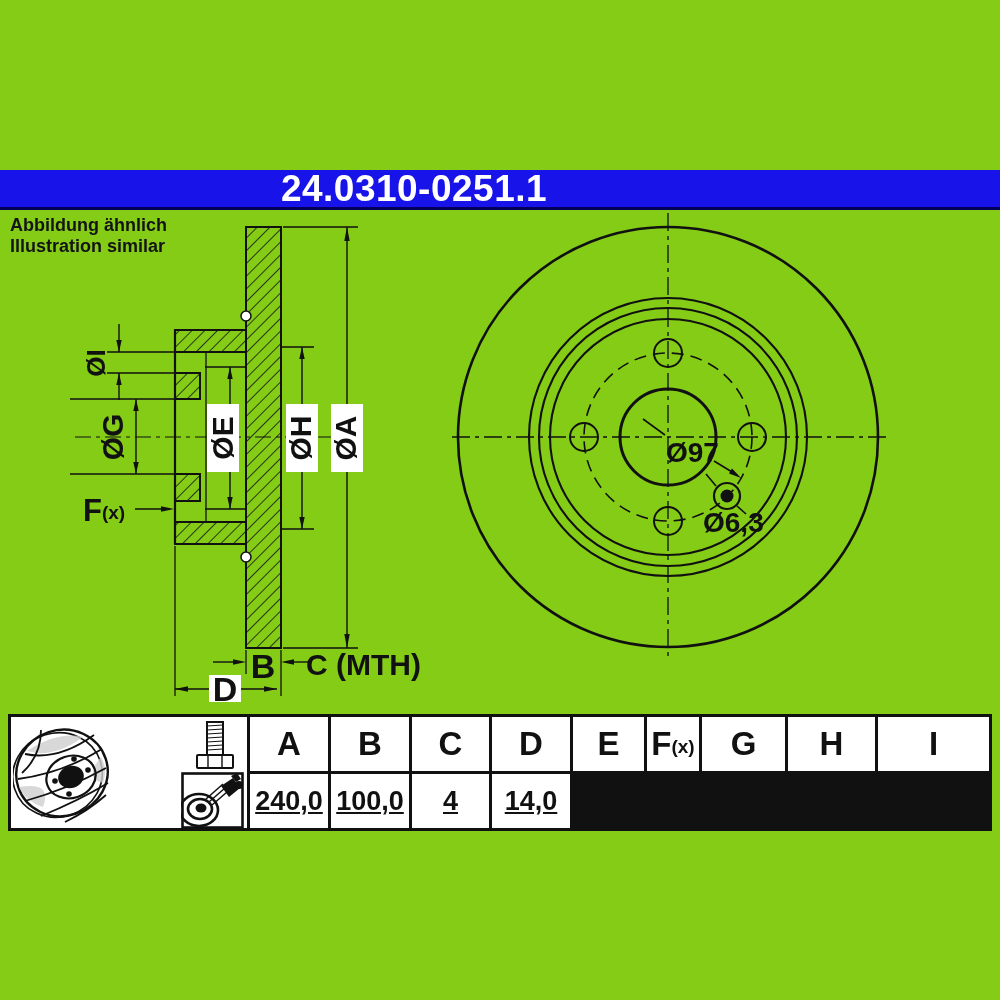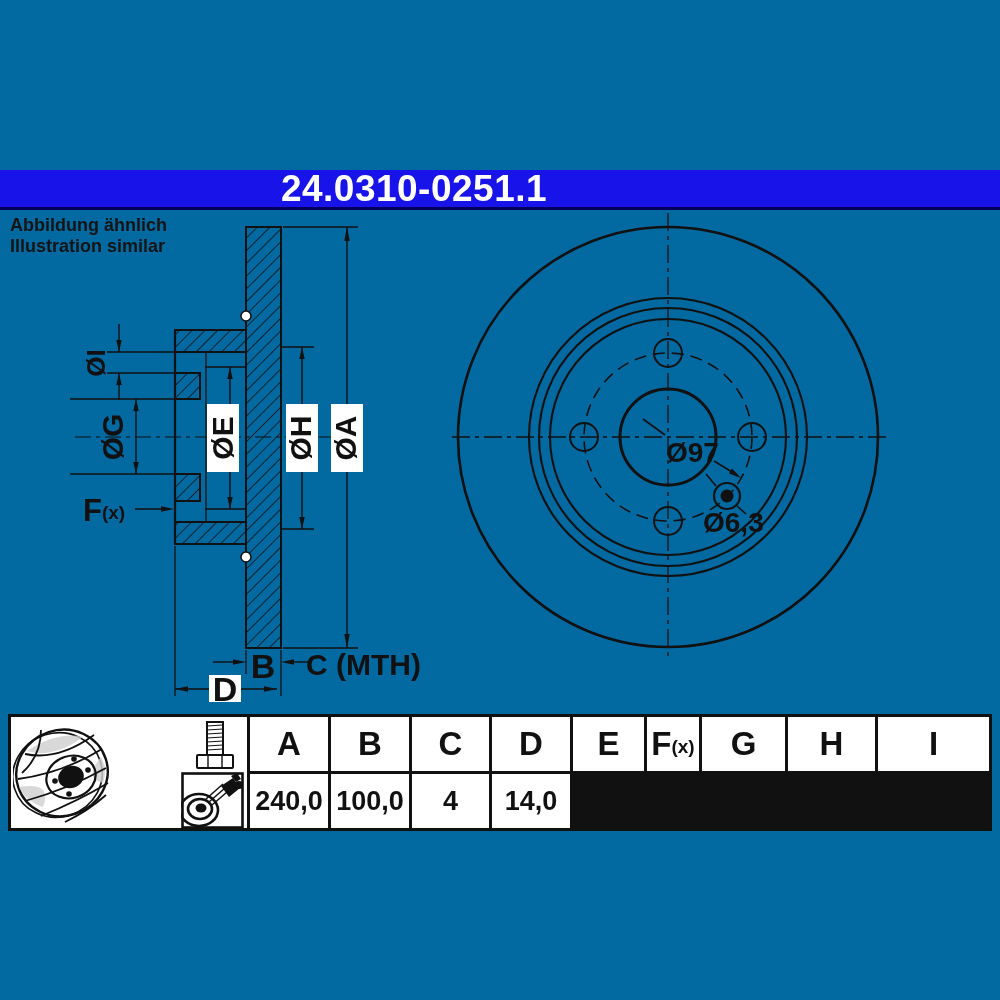--- a/index.html
+++ b/index.html
@@ -1,17 +1,17 @@
 <!DOCTYPE html>
 <html><head>
 <meta charset="utf-8">
 <style>
   html,body{margin:0;padding:0;background:#e8e8e8;}
   #stage{
-    position:relative;width:1000px;height:1000px;background:#0369a1;
+    position:relative;width:1000px;height:1000px;background:#84cc16;
     font-family:"Liberation Sans",sans-serif;overflow:hidden;margin:0 auto;
   }
   
   .header-bar{
     position:absolute;left:0;top:170px;width:1000px;height:40px;
     background:#1813e8;border-bottom:3px solid #00005a;box-sizing:border-box;
   }
   .header-bar .code{
     position:absolute;top:0;height:37px;line-height:38px;color:#ffffff;
     font-weight:bold;font-size:37px;text-align:center;letter-spacing:0.5px;
@@ -28,21 +28,21 @@
   
   .spec-table{
     position:absolute;left:8px;top:714px;width:984px;height:117px;
     background:#111;display:grid;box-sizing:border-box;padding:3px;gap:3px;
     grid-template-columns:236px 78px 78px 77px 78px 71px 52px 83px 87px 1fr;
     grid-template-rows:54px 1fr;
   }
   .spec-table>div{background:#fff;display:flex;align-items:center;justify-content:center;color:#111;}
   .cell-icons{grid-row:1 / span 2;position:relative;}
   .th{font-size:33px;font-weight:bold;}
-  .td{font-size:27px;font-weight:bold;}
+  .td{font-size:27px;font-weight:bold;text-decoration:underline;}
   .th .fx-small{font-size:19px;font-weight:bold;margin-top:6px;}
   .icon-abs{position:absolute;}
 </style>
 </head>
 <body>
 
 <div id="stage">
 
   <div class="header-bar">
     <div class="code code-1">24.0310-0251.1</div>

